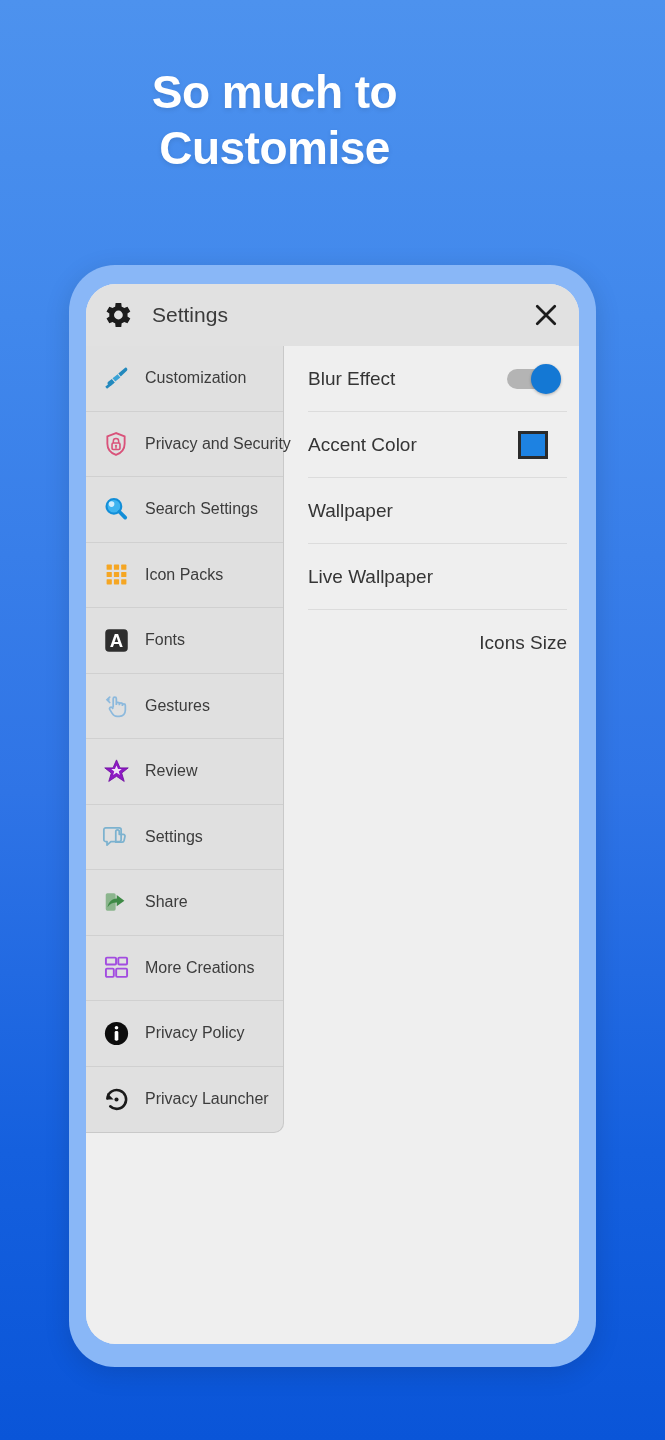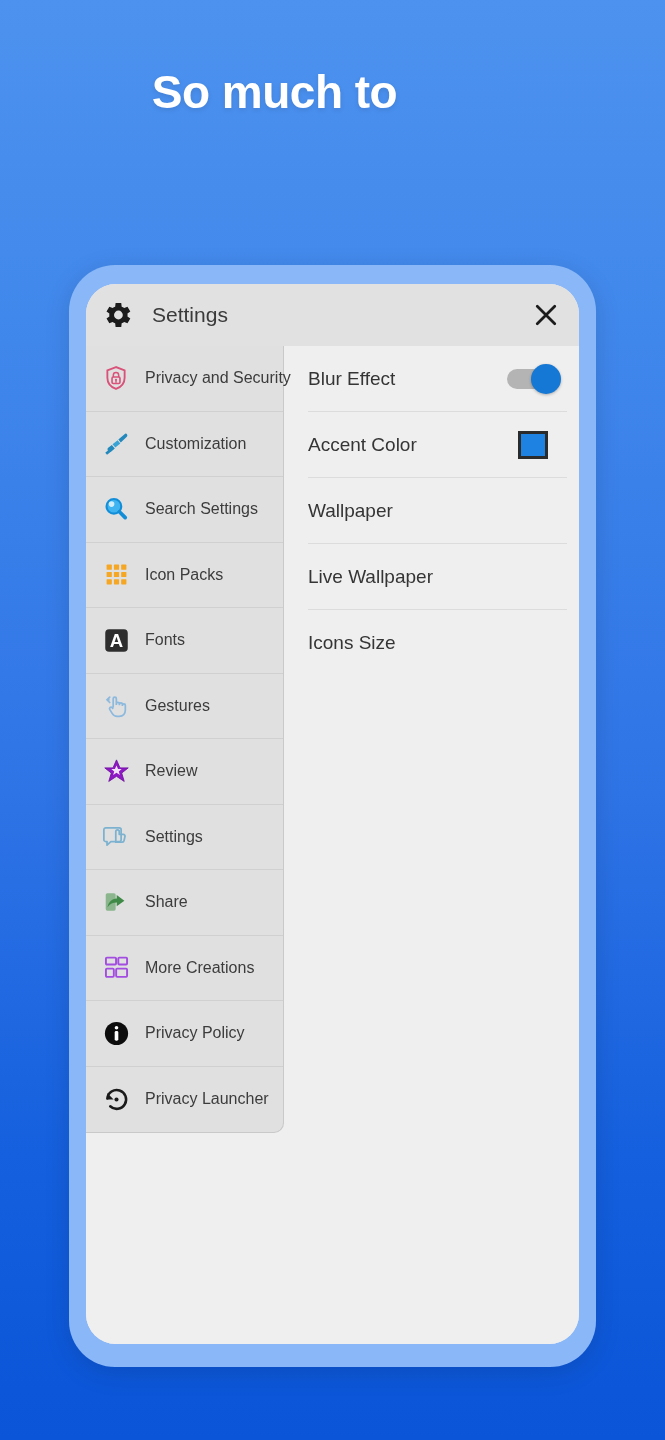--- a/index.html
+++ b/index.html
@@ -121,21 +121,21 @@
     padding: 0 12px 0 24px;
     align-self: stretch;
   }
   .panel-row {
     height: 66px;
     display: flex;
     align-items: center;
     border-bottom: 1px solid #dcdcdc;
     cursor: pointer;
   }
-  .panel-row:last-child { border-bottom: none; }
+  .panel-row:last-child { border-bottom: none; text-align: right; }
   .panel-label {
     font-size: 19px;
     color: #353535;
     flex: 1 1 auto;
   }
 
   
   .toggle {
     position: relative;
     width: 52px; height: 26px;
@@ -167,20 +167,21 @@
     border: 3px solid #2b2b2b;
     background: #1d82e2;
     cursor: pointer;
   }
 </style>
 </head>
 <body>
 
 <div class="headline">
   <div>So much to</div>
+  <div>Customise</div>
 </div>
 
 <div class="phone">
   <div class="screen">
 
     <div class="titlebar">
       <svg class="gear-icon" viewBox="0 0 24 24">
         <path fill="#1c1c1c" d="M19.4 13a7.8 7.8 0 0 0 0-2l2-1.5-2-3.4-2.3 1a7.6 7.6 0 0 0-1.8-1L15 3.5h-4l-.3 2.6a7.6 7.6 0 0 0-1.8 1l-2.3-1-2 3.4 2 1.5a7.8 7.8 0 0 0 0 2l-2 1.5 2 3.4 2.3-1c.55.42 1.16.77 1.8 1l.3 2.6h4l.3-2.6c.64-.23 1.25-.58 1.8-1l2.3 1 2-3.4-2-1.5ZM13 15.1A3.1 3.1 0 1 1 13 8.9a3.1 3.1 0 0 1 0 6.2Z"></path>
       </svg>
       <div class="titlebar-title">Settings</div>
@@ -189,40 +190,40 @@
       </svg>
     </div>
 
     <div class="content">
 
       <div class="sidebar">
 
         <div class="side-item">
           <span class="side-ico">
             <svg width="28" height="28" viewBox="0 0 24 24">
+              <path fill="#2389bd" d="M20.1 3.1 14 8.1l2.1 2.6 5.2-4.9a1.6 1.6 0 0 0-1.2-2.7Z"></path>
+              <path fill="#3aa3d6" d="m13.4 8.7 2.3 2.9-4.3 3.5-2.4-2.9 4.4-3.5Z"></path>
+              <path fill="#2389bd" d="M8.4 12.8 11 15.9 8 18.4a1.6 1.6 0 0 1-2.3-.2l-.6-.7a1.6 1.6 0 0 1 .2-2.3l3.1-2.4Z"></path>
+              <path fill="#2389bd" d="m5.8 17 1.5 1.8-3 2.5-1.5-1.8 3-2.5Z"></path>
+            </svg>
+          </span>
+          <span class="side-label">Customization</span>
+        </div>
+
+        <div class="side-item">
+          <span class="side-ico">
+            <svg width="28" height="28" viewBox="0 0 24 24">
               <path fill="none" stroke="#d9527a" stroke-width="1.6" d="M12 2.6 4.6 5.4v6.3c0 4.4 3 8 7.4 9.7 4.4-1.7 7.4-5.3 7.4-9.7V5.4L12 2.6Z"></path>
               <path fill="none" stroke="#d9527a" stroke-width="1.3" d="M9.7 11.2V9.6a2.3 2.3 0 0 1 4.6 0v1.6"></path>
               <rect x="8.6" y="11.1" width="6.8" height="5.6" rx="1.1" fill="none" stroke="#d9527a" stroke-width="1.4"></rect>
               <circle cx="12" cy="13.5" r="0.95" fill="#d9527a"></circle>
               <path stroke="#d9527a" stroke-width="1.2" stroke-linecap="round" d="M12 14.1v1.5"></path>
             </svg>
           </span>
           <span class="side-label">Privacy and Security</span>
-        </div>
-
-        <div class="side-item">
-          <span class="side-ico">
-            <svg width="28" height="28" viewBox="0 0 24 24">
-              <path fill="#2389bd" d="M20.1 3.1 14 8.1l2.1 2.6 5.2-4.9a1.6 1.6 0 0 0-1.2-2.7Z"></path>
-              <path fill="#3aa3d6" d="m13.4 8.7 2.3 2.9-4.3 3.5-2.4-2.9 4.4-3.5Z"></path>
-              <path fill="#2389bd" d="M8.4 12.8 11 15.9 8 18.4a1.6 1.6 0 0 1-2.3-.2l-.6-.7a1.6 1.6 0 0 1 .2-2.3l3.1-2.4Z"></path>
-              <path fill="#2389bd" d="m5.8 17 1.5 1.8-3 2.5-1.5-1.8 3-2.5Z"></path>
-            </svg>
-          </span>
-          <span class="side-label">Customization</span>
         </div>
 
         <div class="side-item">
           <span class="side-ico">
             <svg width="28" height="28" viewBox="0 0 24 24">
               <circle cx="10.2" cy="9.7" r="6.3" fill="#3fb4f0" stroke="#128ed8" stroke-width="1.8"></circle>
               <circle cx="8.2" cy="7.8" r="2.4" fill="#eaf7ff" opacity="0.85"></circle>
               <path stroke="#128ed8" stroke-width="3.2" stroke-linecap="round" d="m14.9 14.4 5 5"></path>
             </svg>
           </span>

